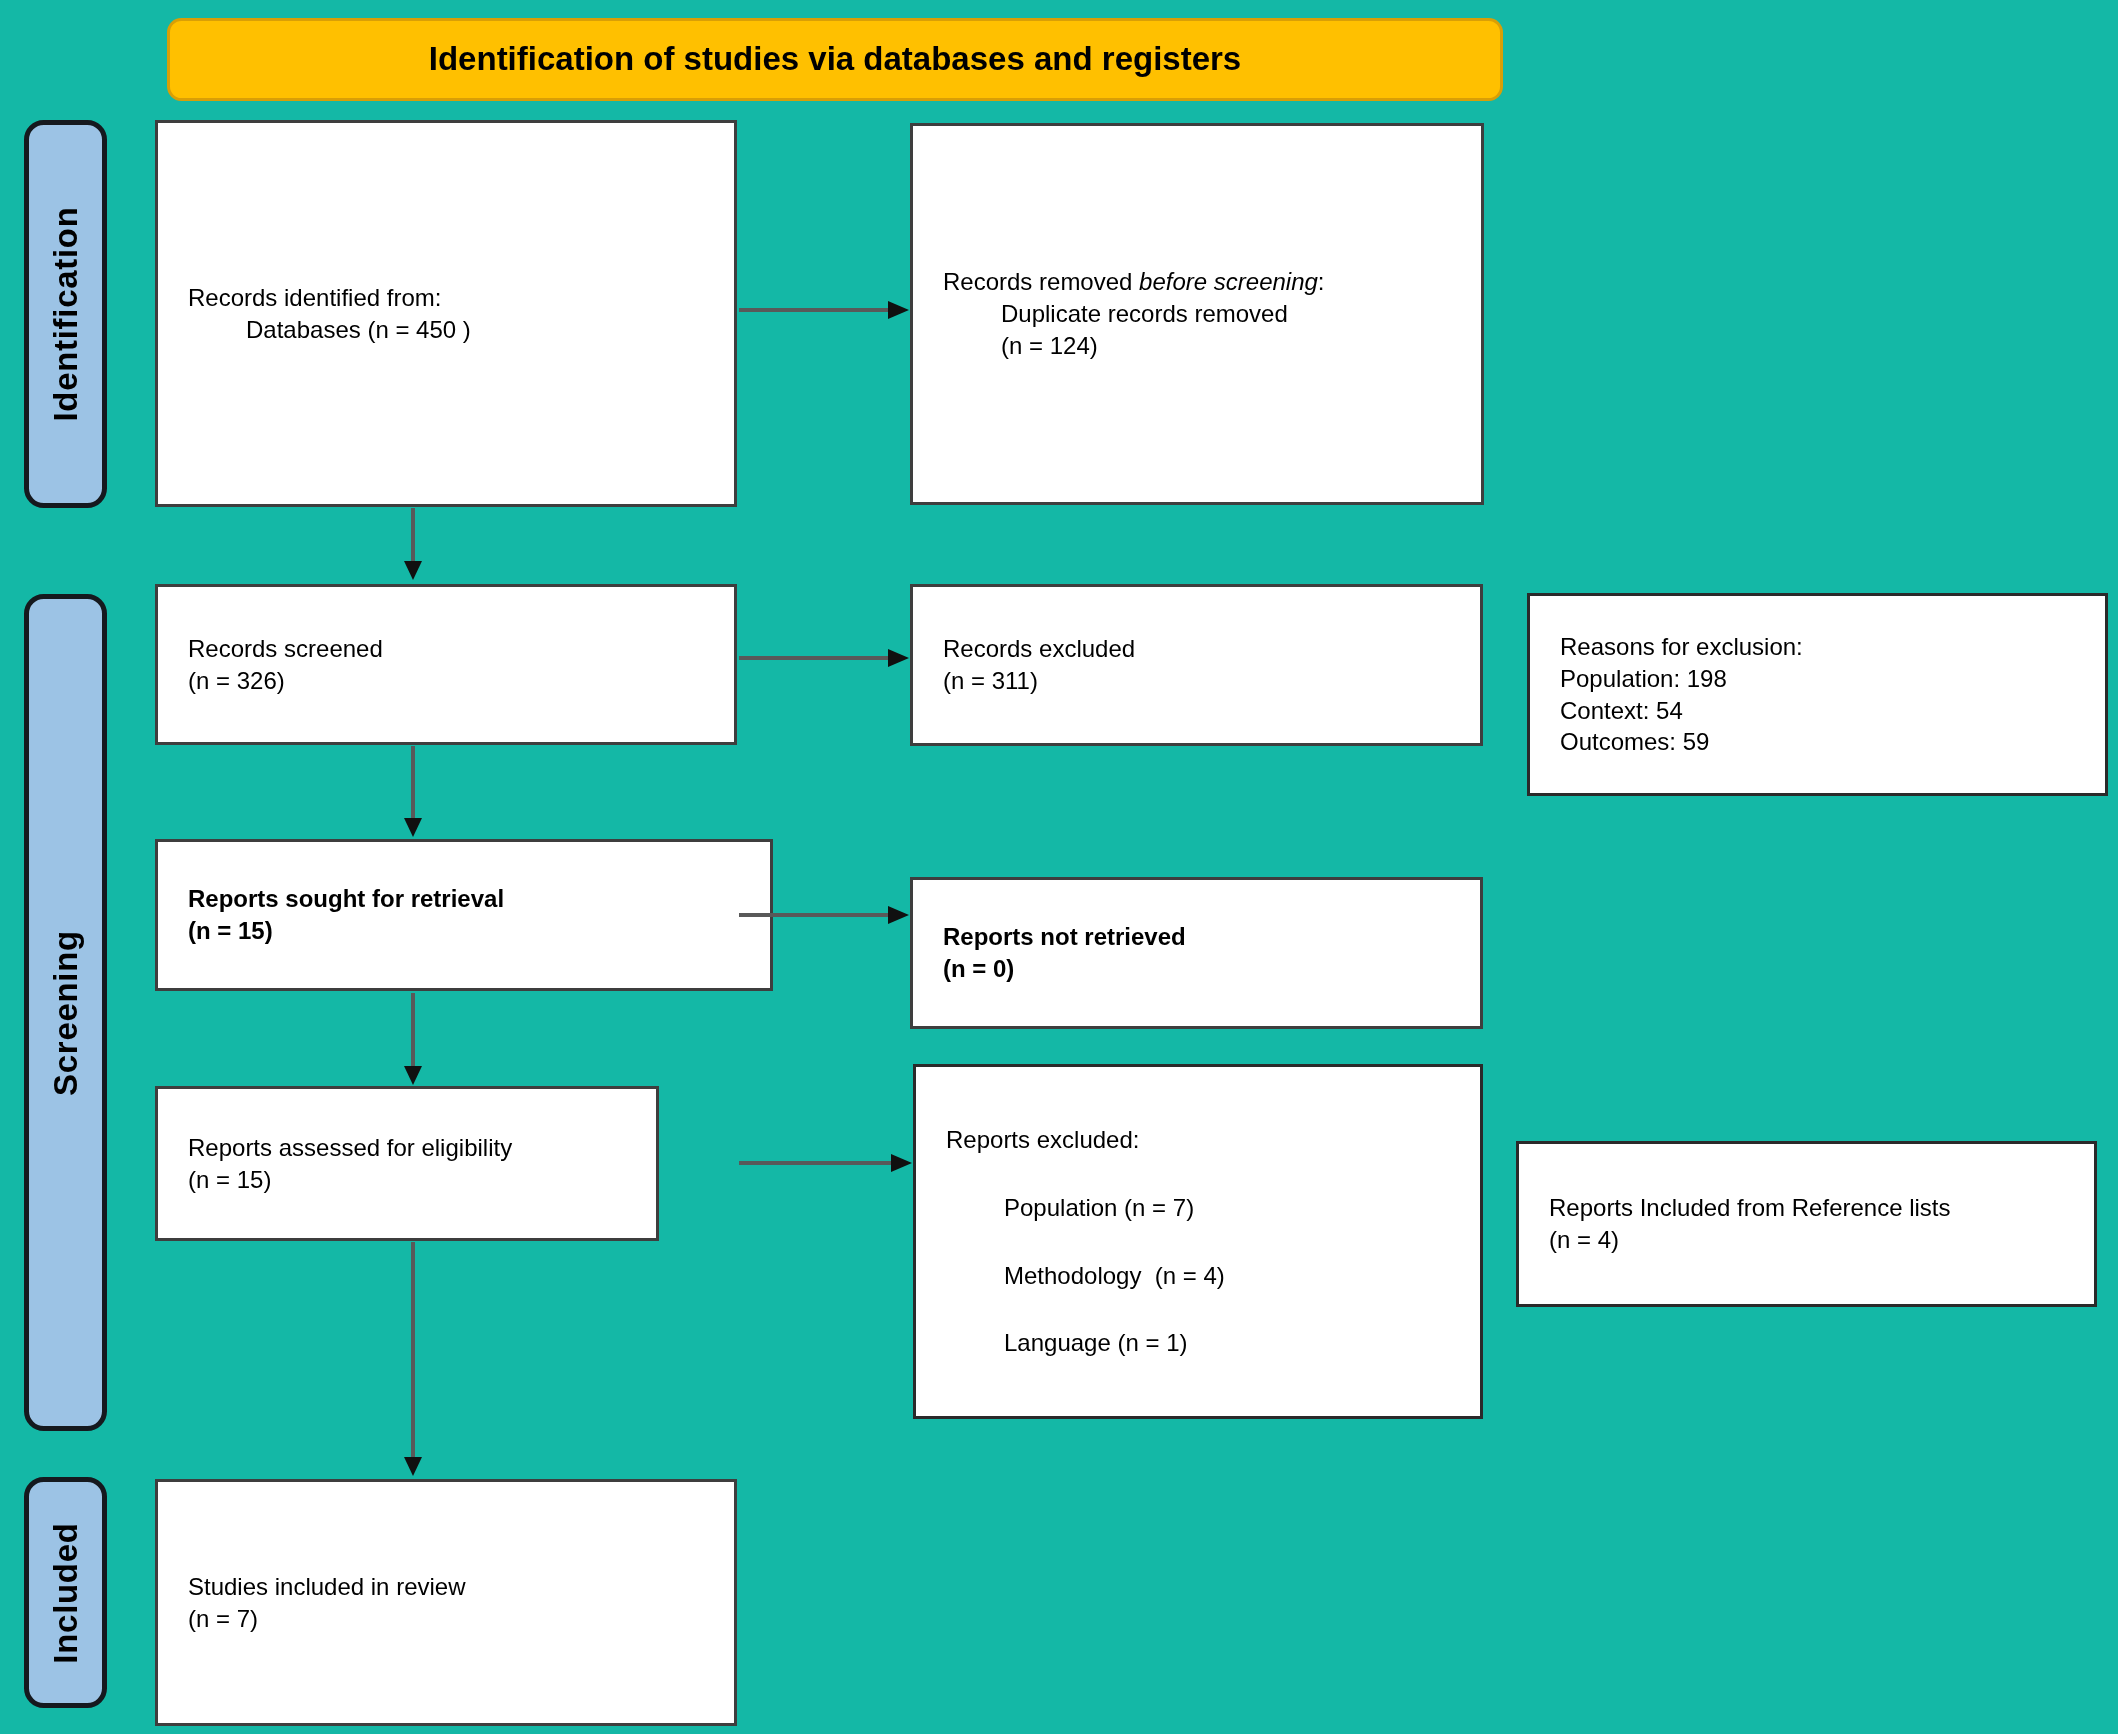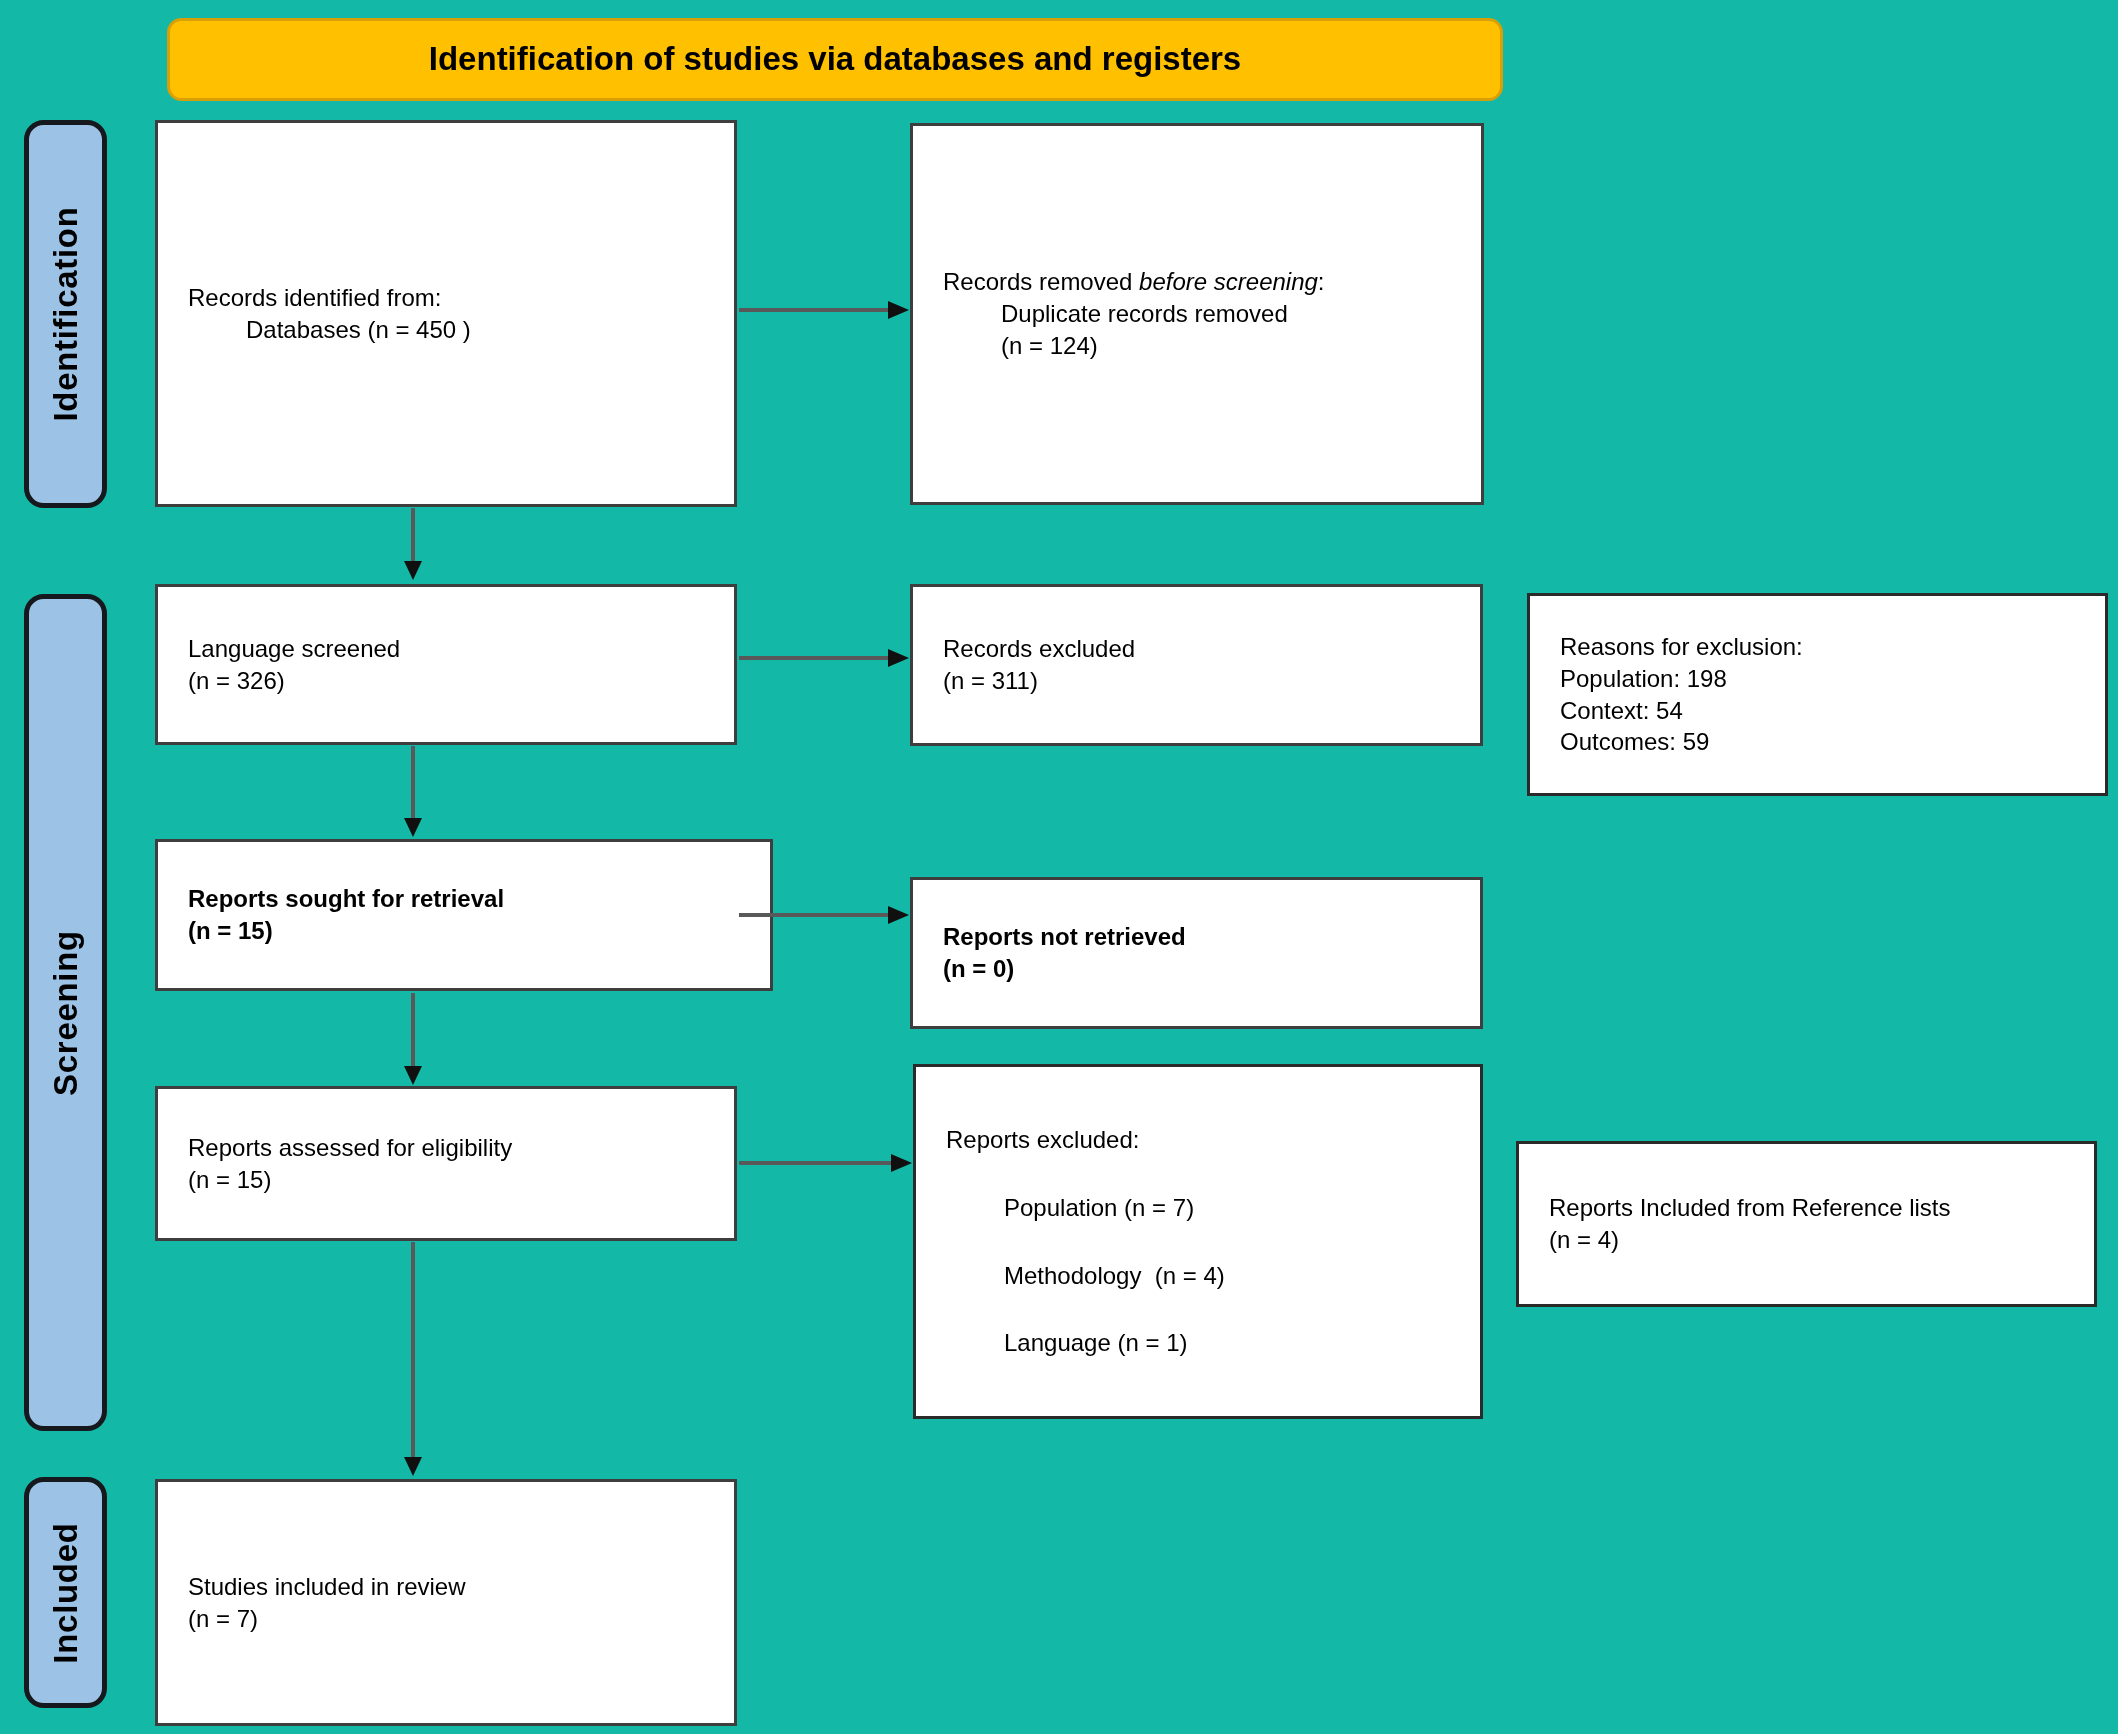--- a/index.html
+++ b/index.html
@@ -66,21 +66,21 @@
   .box .line { white-space: pre-wrap; }
   .box .indent { padding-left: 58px; }
   .it { font-style: italic; }
   #b1  { left: 155px;  top: 120px;  width: 582px; height: 387px; }
   #b2  { left: 910px; top: 123px;  width: 574px; height: 382px; }
   #b3  { left: 155px;  top: 584px;  width: 582px; height: 161px; }
   #b4  { left: 910px; top: 584px;  width: 573px; height: 162px; }
   #b5  { left: 1527px; top: 593px;  width: 581px; height: 203px; border-color: #2a2a2a; }
   #b6  { left: 155px;  top: 839px; width: 618px; height: 152px; font-weight: bold; }
   #b7  { left: 910px; top: 877px; width: 573px; height: 152px; font-weight: bold; }
-  #b8  { left: 155px;  top: 1086px; width: 582px; height: 155px; }
+  #b8  { left: 155px;  top: 1086px; width: 504px; height: 155px; }
   #b9  { left: 913px; top: 1064px; width: 570px; height: 355px; border-color: #2a2a2a; gap: 36px; }
   #b10 { left: 1516px; top: 1141px; width: 581px; height: 166px; border-color: #2a2a2a; }
   #b11 { left: 155px;  top: 1479px; width: 582px; height: 247px; }
   
   .hline {
     position: absolute;
     height: 3.9px;
     background: #595959;
   }
   .hline.arrow::after {
@@ -130,21 +130,21 @@
     <div class="line">Records identified from:</div>
     <div class="line indent">Databases (n = 450 )</div>
   </div>
   <div class="box" id="b2">
     <div class="line"><span>Records removed </span><span class="it">before screening</span><span>:</span></div>
     <div class="line indent">Duplicate records removed</div>
     <div class="line indent">(n = 124)</div>
   </div>
 
   <div class="box" id="b3">
-    <div class="line">Language screened</div>
+    <div class="line">Records screened</div>
     <div class="line">(n = 326)</div>
   </div>
   <div class="box" id="b4">
     <div class="line">Records excluded</div>
     <div class="line">(n = 311)</div>
   </div>
   <div class="box" id="b5">
     <div class="line">Reasons for exclusion:</div>
     <div class="line">Population: 198</div>
     <div class="line">Context: 54</div>

